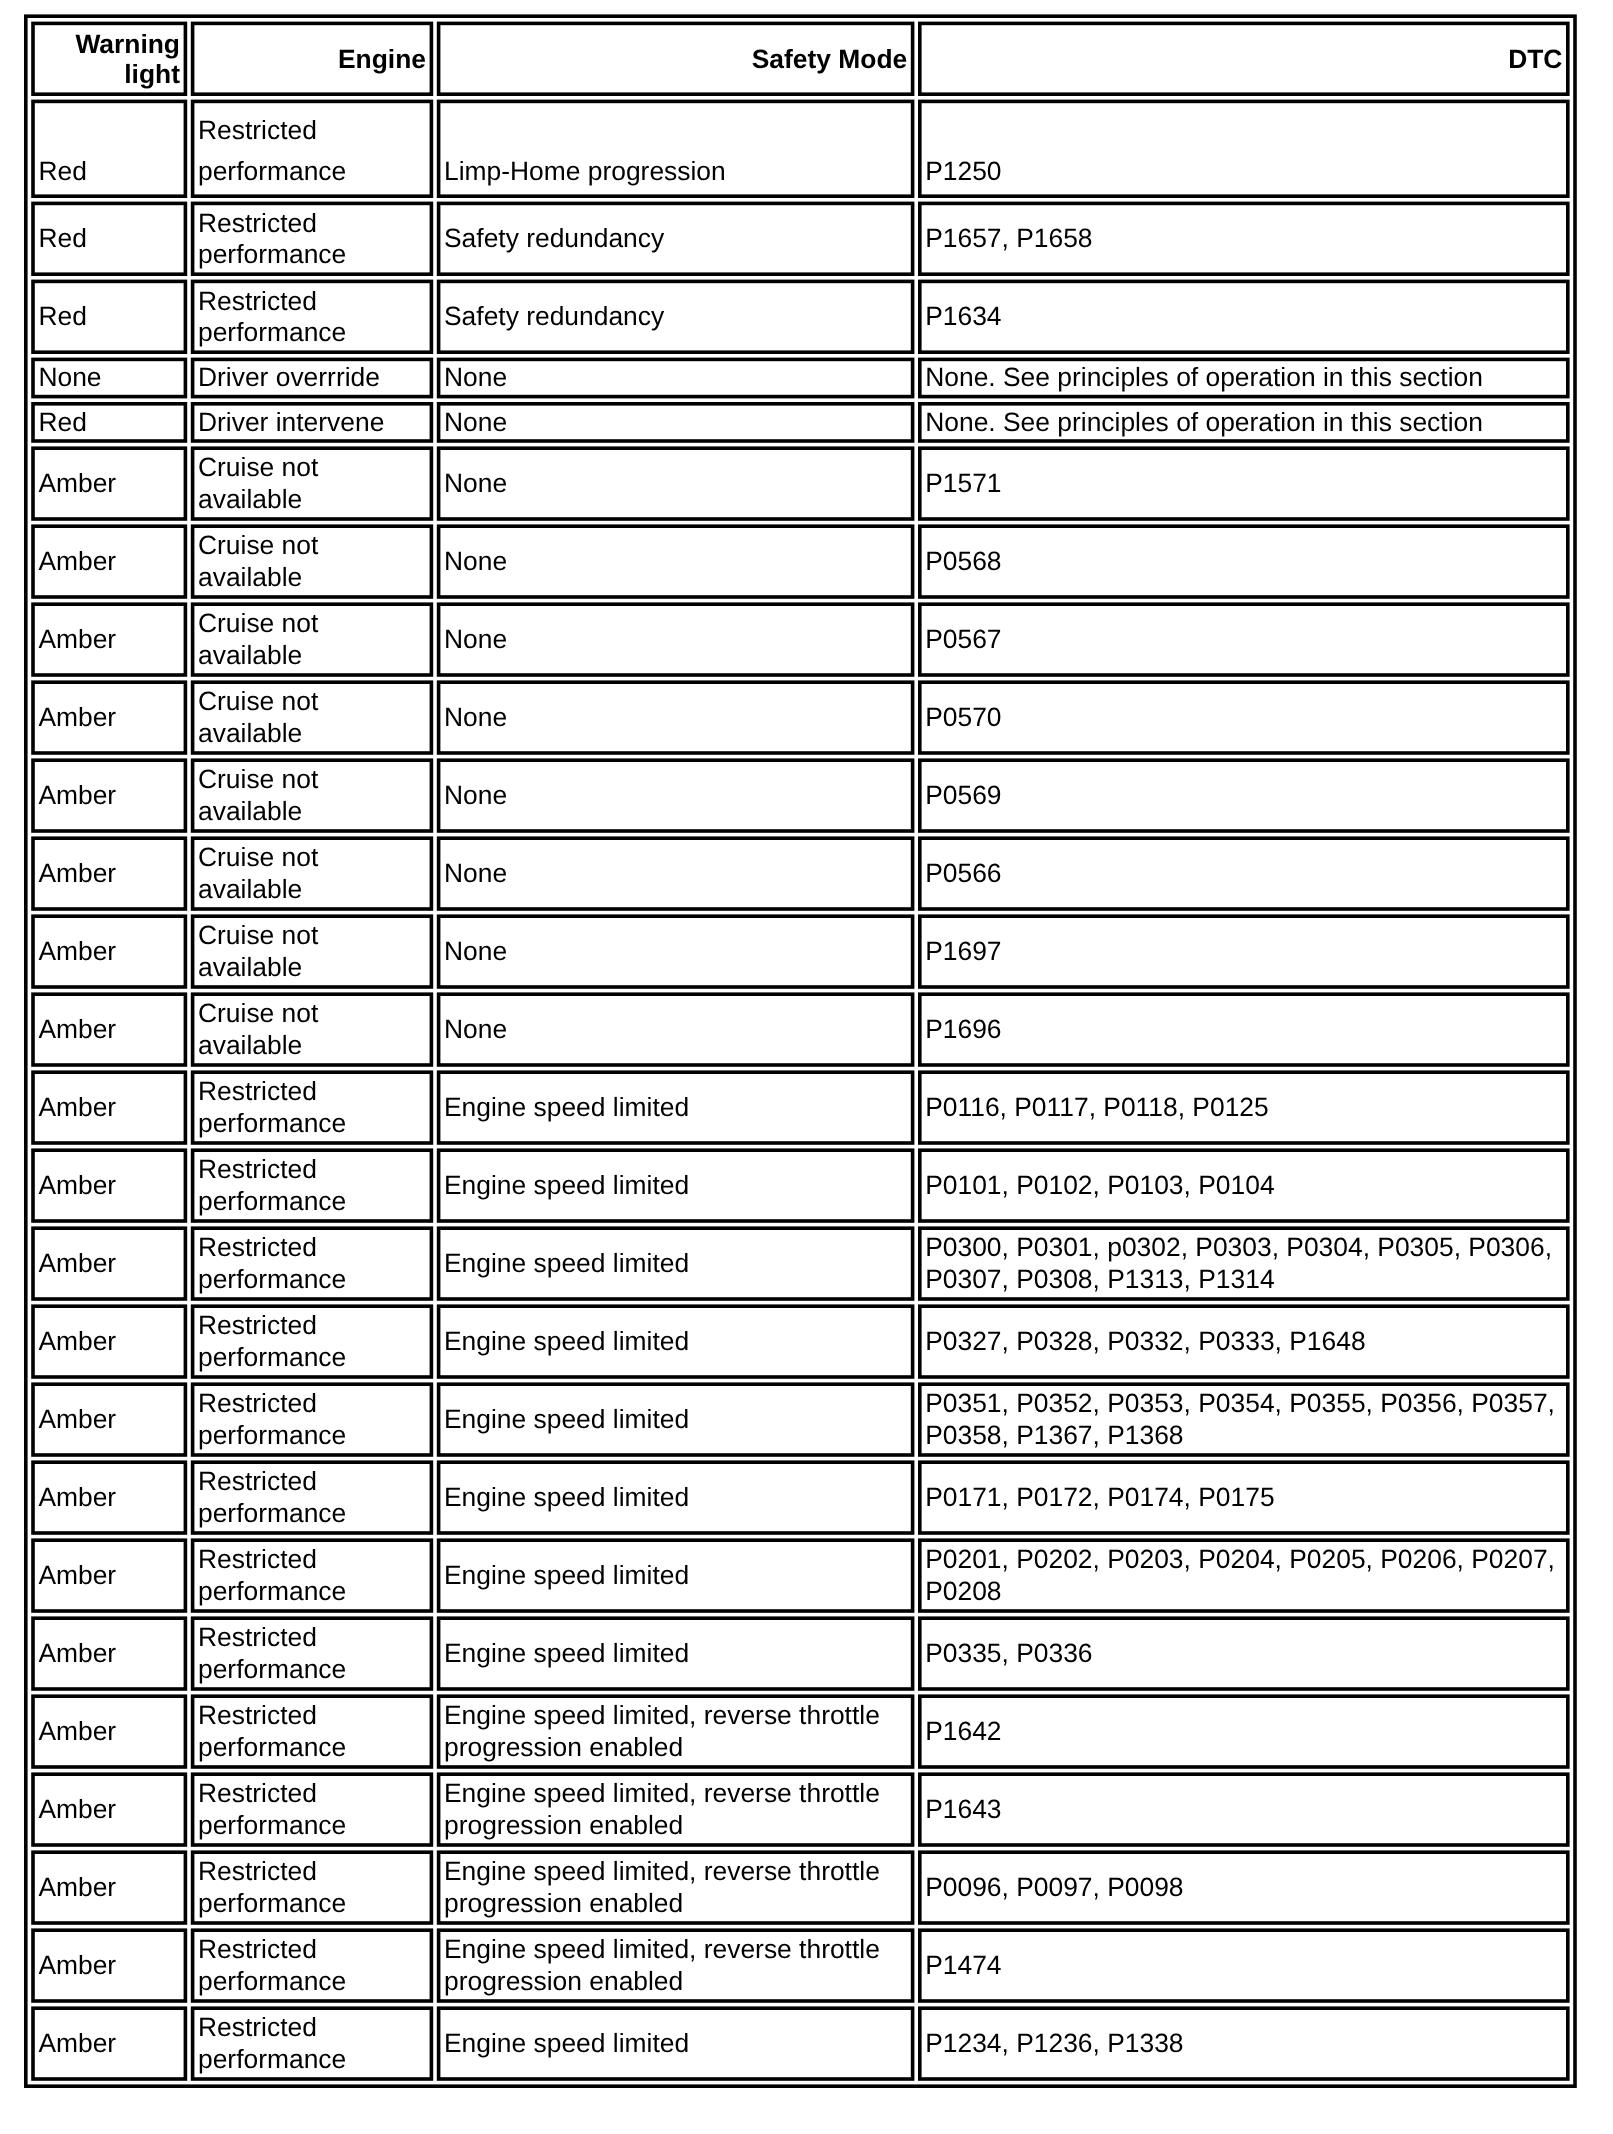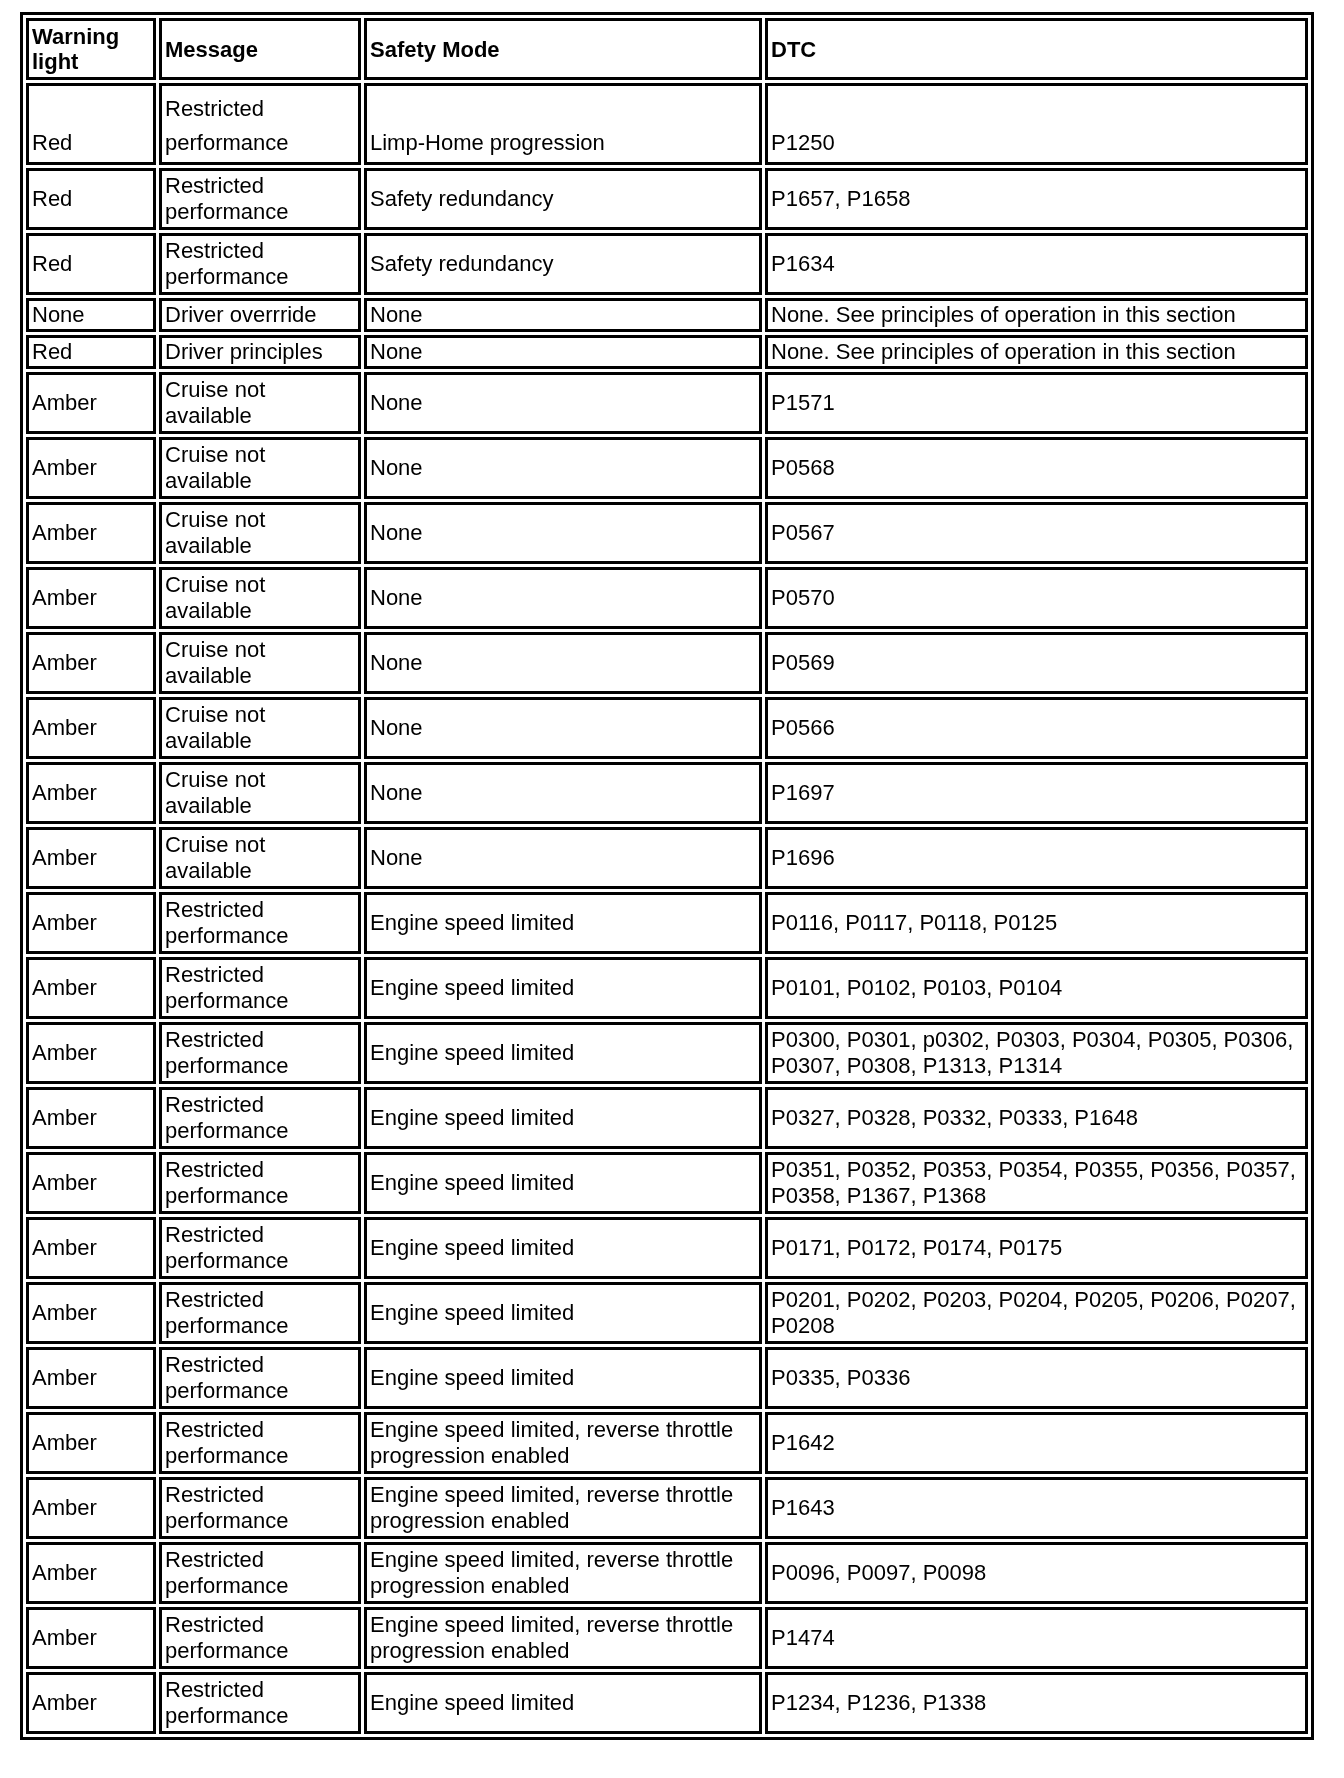--- a/index.html
+++ b/index.html
@@ -31,21 +31,21 @@
       border: 3px solid #000;
       padding: 0 3px;
       font-size: 22px;
       line-height: 26px;
       vertical-align: middle;
       text-align: left;
       word-wrap: break-word;
     }
     table.dtc-table th {
       font-weight: bold;
-      text-align: left;
+      text-align: right;
       height: 56px;
       line-height: 25px;
       margin-left: 47px;
     }
     table.dtc-table td.bottom {
       vertical-align: bottom;
     }
     col.c1 { width: 130px; }
     col.c2 { width: 202px; }
     col.c3 { width: 398px; }
@@ -61,21 +61,21 @@
   <table class="dtc-table">
     <colgroup>
       <col class="c1">
         <col class="c2">
         <col class="c3">
         <col class="c4">
     </colgroup>
     <thead>
       <tr>
         <th>Warning light</th>
-        <th>Message</th>
+        <th>Engine</th>
         <th>Safety Mode</th>
         <th>DTC</th>
       </tr>
     </thead>
     <tbody id="tbody">
       <tr class="r-tall">
         <td class="bottom">Red</td>
         <td class="bottom">Restricted performance</td>
         <td class="bottom">Limp-Home progression</td>
         <td class="bottom">P1250</td>
@@ -93,21 +93,21 @@
         <td>P1634</td>
       </tr>
       <tr class="r-one">
         <td>None</td>
         <td>Driver overrride</td>
         <td>None</td>
         <td>None. See principles of operation in this section</td>
       </tr>
       <tr class="r-one">
         <td>Red</td>
-        <td>Driver principles</td>
+        <td>Driver intervene</td>
         <td>None</td>
         <td>None. See principles of operation in this section</td>
       </tr>
       <tr class="r-two">
         <td>Amber</td>
         <td>Cruise not available</td>
         <td>None</td>
         <td>P1571</td>
       </tr>
       <tr class="r-two">

